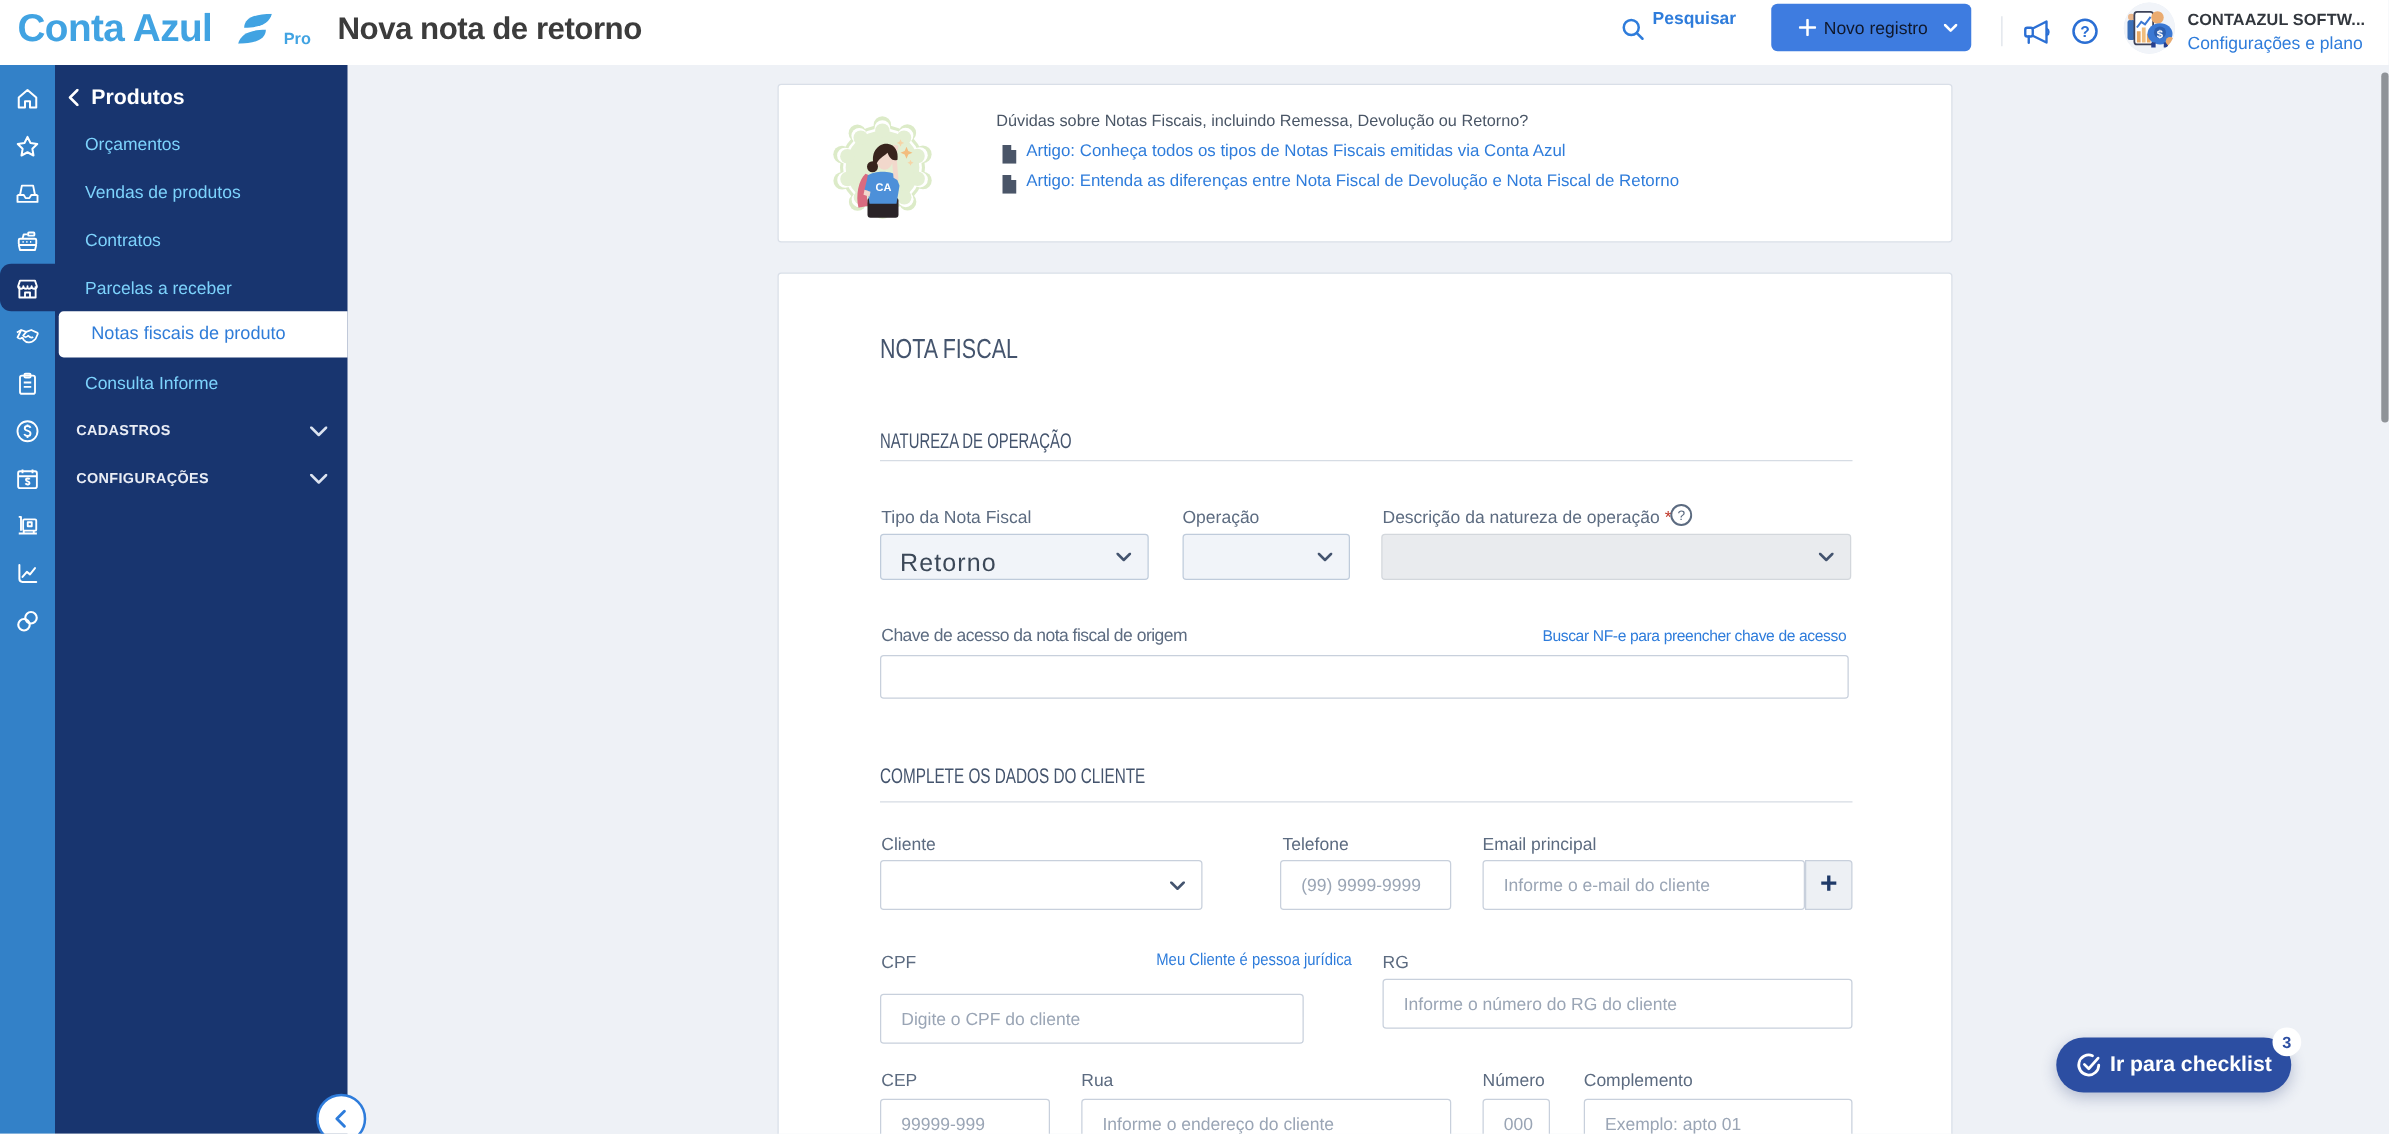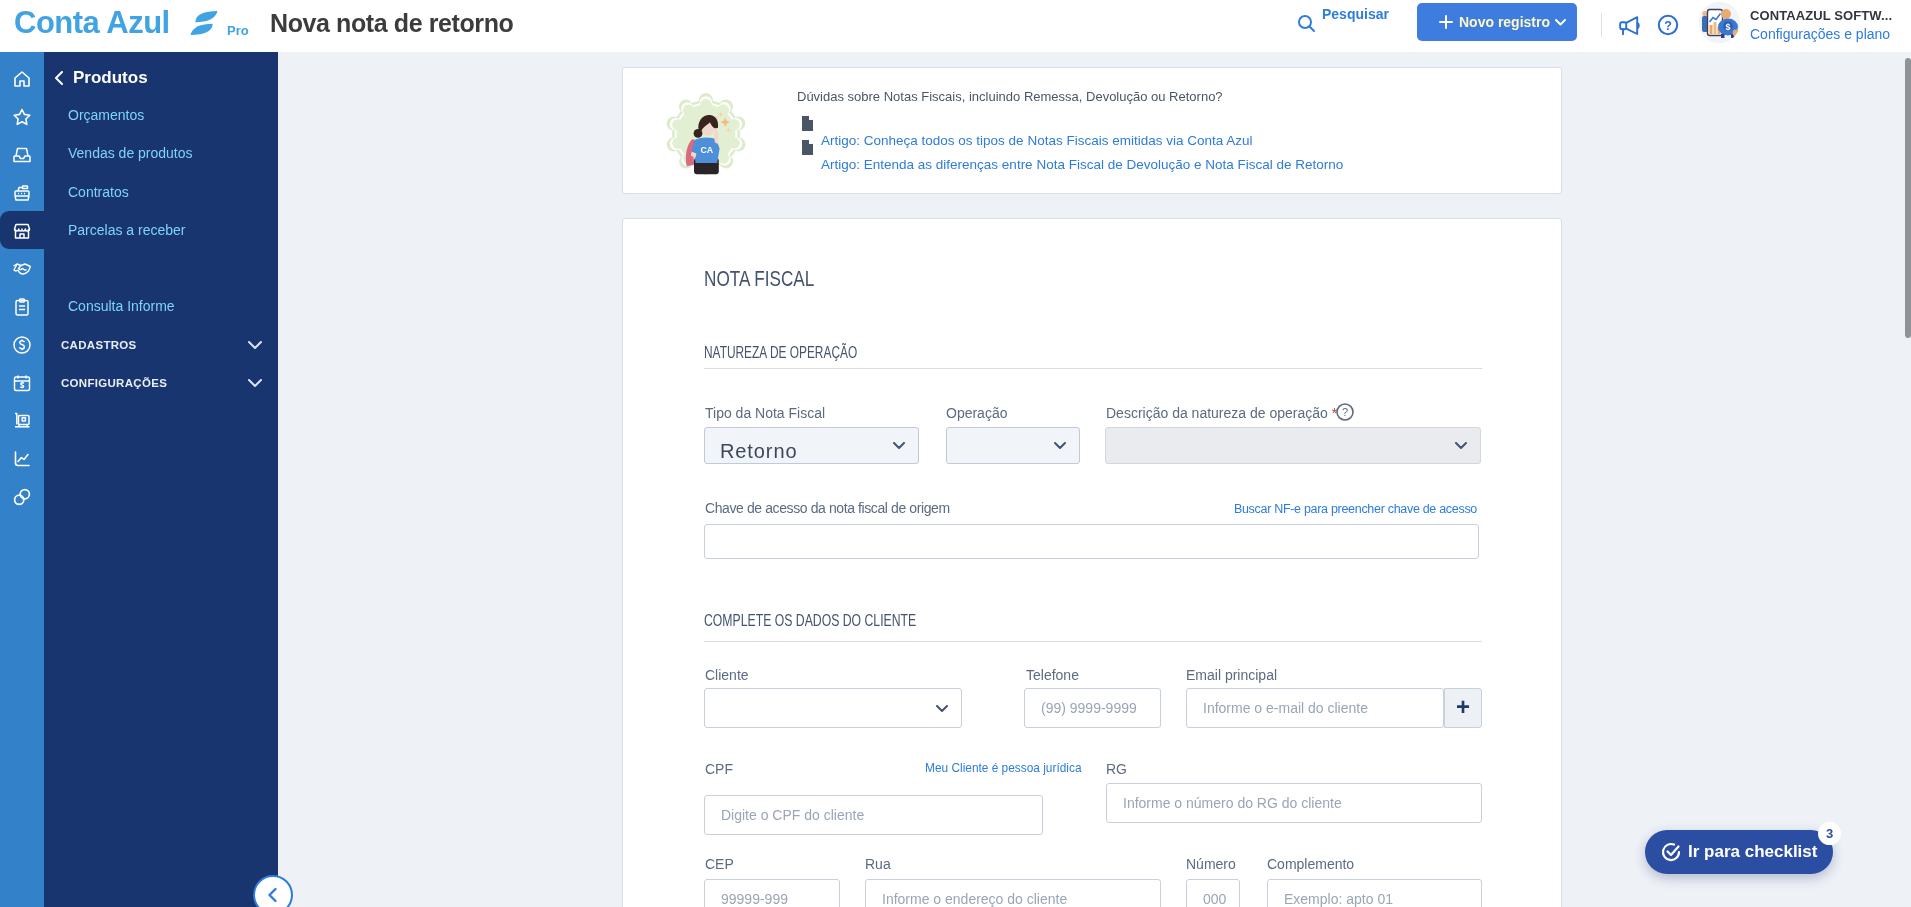--- a/index.html
+++ b/index.html
@@ -8,21 +8,21 @@
   body { position:relative; background:#eef1f6; }
 
   
   #header { position:absolute; left:0; top:0; width:1911px; height:52px; background:#ffffff; z-index:30; }
   #logo { position:absolute; left:14px; top:5px; font-weight:bold; font-size:31px; color:#41a3e2; letter-spacing:-0.5px; }
   #logoleaf { position:absolute; left:190px; top:11px; }
   #pro { position:absolute; left:227px; top:23px; font-weight:bold; font-size:13px; color:#41a3e2; }
   #pagetitle { position:absolute; left:270px; top:9px; font-weight:bold; font-size:25px; color:#3c3c3c; letter-spacing:-0.4px; }
   #searchico { position:absolute; left:1297px; top:14px; }
   #pesquisar { position:absolute; left:1322px; top:6px; font-size:14px; font-weight:bold; color:#2e7cdb; }
-  #novoreg { position:absolute; left:1417px; top:3px; width:160px; height:38px; background:#3e7ce0; border-radius:5px; color:#fef9c3; font-weight:bold; font-size:15px; }
+  #novoreg { position:absolute; left:1417px; top:3px; width:160px; height:38px; background:#3e7ce0; border-radius:5px; color:#0f172a; font-weight:normal; font-size:15px; }
   #novoreg span { position:absolute; left:42px; top:11px; font-size:14px; }
   #hdr-divider { position:absolute; left:1601px; top:13px; width:1px; height:24px; background:#dde2e9; }
   #megaphone { position:absolute; left:1618px; top:14px; }
   #helpico { position:absolute; left:1657px; top:14px; }
   #useravatar { position:absolute; left:1699px; top:2px; width:41px; height:41px; border-radius:50%; background:#e9eef6; overflow:hidden; }
   #username { position:absolute; left:1750px; top:8px; font-size:13px; font-weight:bold; color:#32373e; letter-spacing:0.1px; }
   #userplan { position:absolute; left:1750px; top:26px; font-size:14px; color:#2e7cdb; }
 
   
   #rail { position:absolute; left:0; top:52px; width:44px; height:855px; background:#3381c8; z-index:20; }
@@ -37,21 +37,21 @@
   .mgroup { position:absolute; left:17px; color:#e9edf5; font-weight:bold; font-size:11.5px; letter-spacing:0.3px; }
   .gchev { position:absolute; left:204px; }
 
   
   .card { position:absolute; left:622px; width:940px; background:#fff; border:1px solid #d9dfe8; border-radius:3px; z-index:5; }
   #card1 { top:67px; height:127px; }
   #card2 { top:218px; height:700px; }
 
   #illus { position:absolute; left:41px; top:22px; width:86px; height:86px; }
   #c1head { position:absolute; left:174px; top:21px; font-size:13px; color:#4a5666; }
-  .alink { position:absolute; left:198px; font-size:13.5px; color:#2e7cdb;margin-top:20px; }
+  .alink { position:absolute; left:198px; font-size:13.5px; color:#2e7cdb; }
   .aicon { position:absolute; left:178px; }
 
   .sect { color:#44546d; }
   #notafiscal { position:absolute; left:81px; top:47px; font-size:22px; transform:scaleX(0.78); transform-origin:left top; }
   #nat { position:absolute; left:81px; top:124px; font-size:17px; transform:scaleX(0.70); transform-origin:left top; }
   .hr { position:absolute; left:81px; width:778px; height:1px; background:#d6dce4; }
   .lbl { position:absolute; font-size:14px; color:#5c6b80; }
   .sel { position:absolute; height:37px; background:#f1f4f9; border:1px solid #bfcbdb; border-radius:3px; }
   .chev { position:absolute; right:13px; top:14px; }
   .inp { position:absolute; background:#fff; border:1px solid #c8d0dc; border-radius:3px; font-size:14px; color:#9aa5b5; }
@@ -276,20 +276,23 @@
 
 <div id="menu">
   <svg id="backchev" width="9" height="14" viewBox="0 0 9 14">
       <path d="M8 1 L2 7 L8 13" fill="none" stroke="#fff" stroke-width="2" stroke-linecap="round" stroke-linejoin="round"></path>
     </svg>
   <div id="menuhdr">Produtos</div>
   <div class="mitem" style="top:55px;">Orçamentos</div>
   <div class="mitem" style="top:93px;">Vendas de produtos</div>
   <div class="mitem" style="top:132px;">Contratos</div>
   <div class="mitem" style="top:170px;">Parcelas a receber</div>
+  <div id="mActive">
+      <span>Notas fiscais de produto</span>
+    </div>
   <div class="mitem" style="top:246px;">Consulta Informe</div>
   <div class="mgroup" style="top:287px;">CADASTROS</div>
   <svg class="gchev" style="top:289px;" width="14" height="9" viewBox="0 0 14 9">
       <path d="M1 1 L7 7 L13 1" fill="none" stroke="#dbe3f0" stroke-width="2" stroke-linecap="round" stroke-linejoin="round"></path>
     </svg>
   <div class="mgroup" style="top:325px;">CONFIGURAÇÕES</div>
   <svg class="gchev" style="top:327px;" width="14" height="9" viewBox="0 0 14 9">
       <path d="M1 1 L7 7 L13 1" fill="none" stroke="#dbe3f0" stroke-width="2" stroke-linecap="round" stroke-linejoin="round"></path>
     </svg>
 </div>

